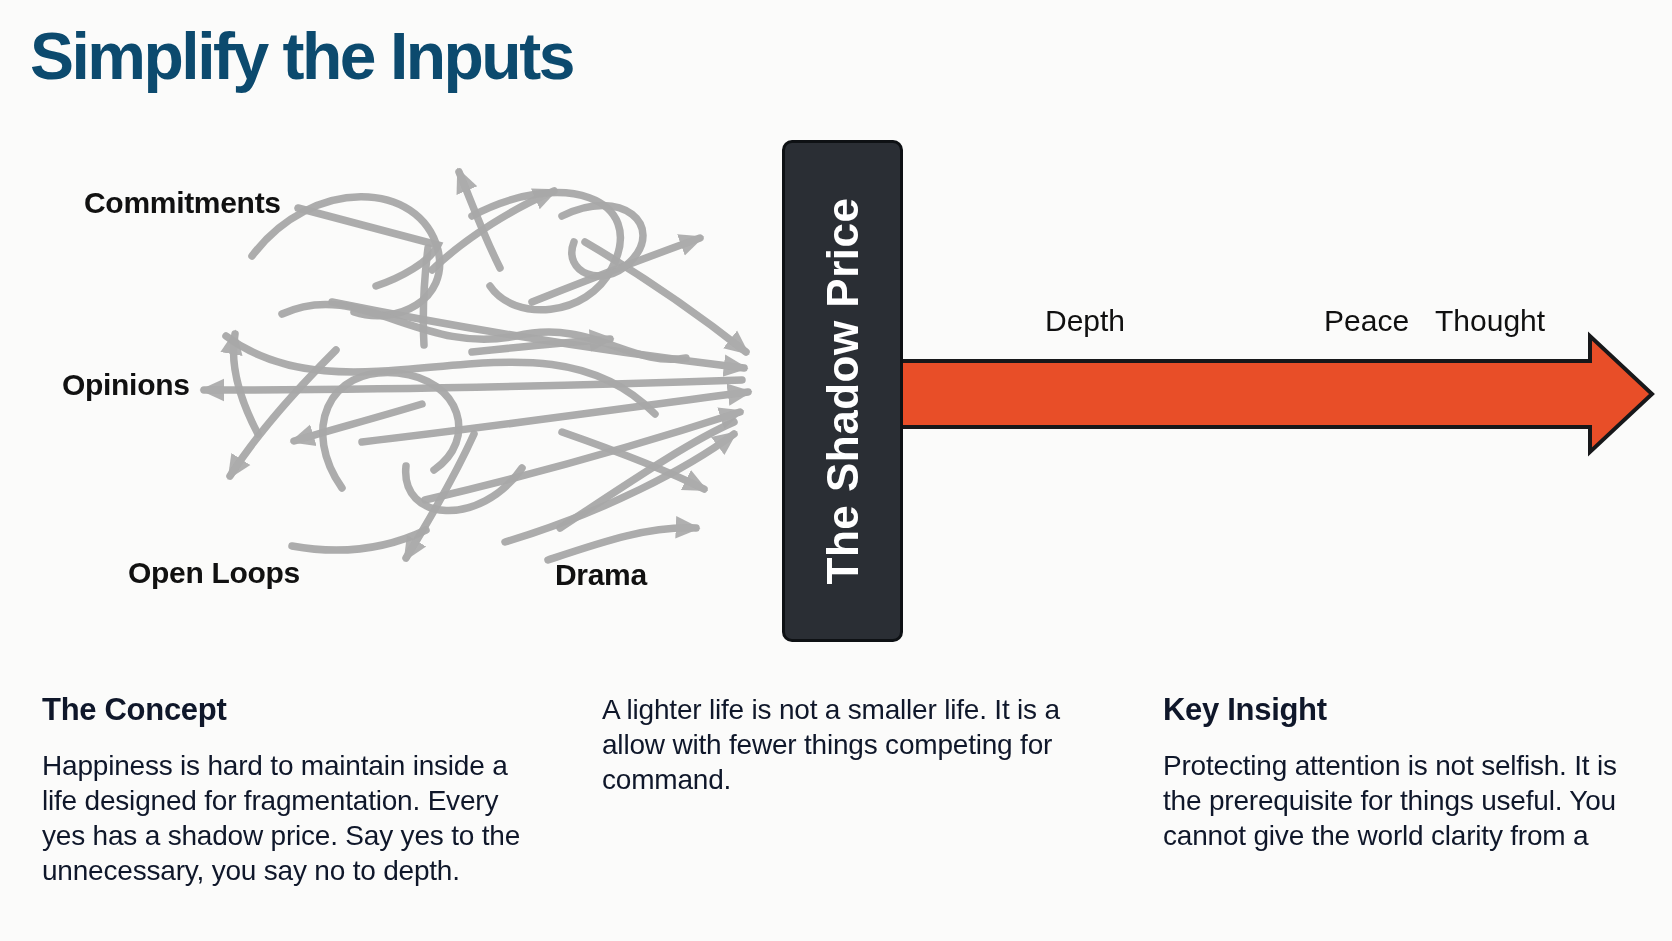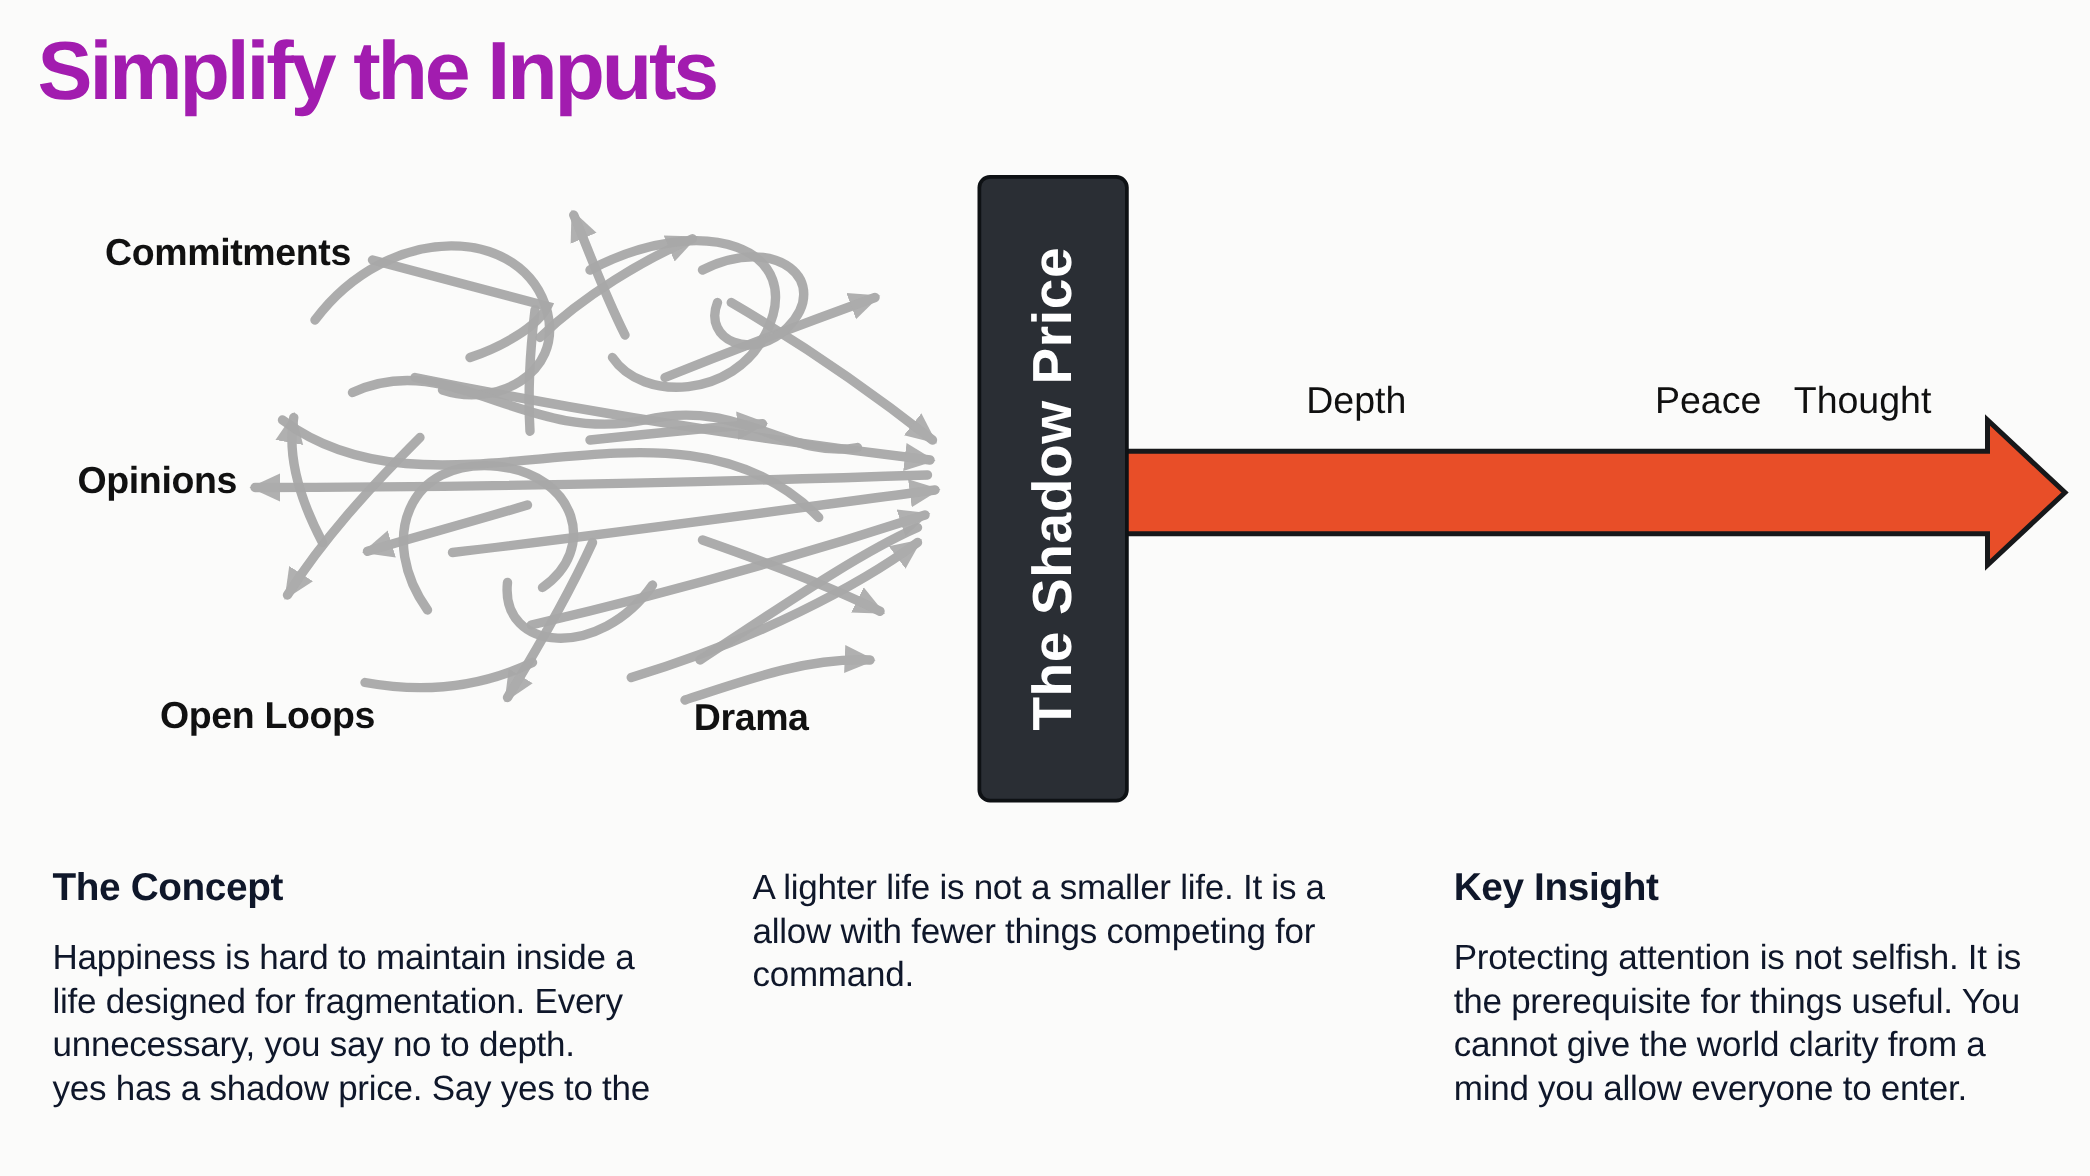--- a/index.html
+++ b/index.html
@@ -6,21 +6,21 @@
   .canvas{
     position:relative;
     width:1672px;height:941px;
     background:#fbfbfa;
     font-family:"Liberation Sans", sans-serif;
     overflow:hidden;
   }
   .page-title{
     position:absolute;left:30px;top:22px;
     font-size:66px;font-weight:bold;letter-spacing:-2.5px;
-    color:#a21caf;margin:0;line-height:1.05;
+    color:#0c4a6e;margin:0;line-height:1.05;
   }
   .tangle-svg{position:absolute;left:0;top:0;z-index:1;}
   .tangle-svg path{fill:none;stroke:var(--gray,#a8a8a8);stroke-width:7.5;stroke-linecap:round;opacity:.95;}
   .node-label{
     position:absolute;z-index:2;
     font-size:30px;font-weight:bold;color:#111;
     letter-spacing:-0.3px;white-space:nowrap;
   }
   .barrier{
     position:absolute;left:782px;top:140px;width:121px;height:502px;
@@ -108,36 +108,35 @@
 
   <div class="flow-label" style="left:1045px">Depth</div>
   <div class="flow-label" style="left:1324px">Peace</div>
   <div class="flow-label" style="left:1435px">Thought</div>
 
   <div class="section" style="left:42px">
     <h2>The Concept</h2>
     <div class="body">
       <div>Happiness is hard to maintain inside a</div>
       <div>life designed for fragmentation. Every</div>
+      <div>yes has a shadow price. Say yes to the</div>
       <div>unnecessary, you say no to depth.</div>
-      <div>yes has a shadow price. Say yes to the</div>
     </div>
   </div>
 
   <div class="section" style="left:602px">
     <div class="body">
       <div>A lighter life is not a smaller life. It is a</div>
       <div>allow with fewer things competing for</div>
       <div>command.</div>
     </div>
   </div>
 
   <div class="section" style="left:1163px">
     <h2>Key Insight</h2>
     <div class="body">
       <div>Protecting attention is not selfish. It is</div>
       <div>the prerequisite for things useful. You</div>
       <div>cannot give the world clarity from a</div>
-      <div>mind you allow everyone to enter.</div>
     </div>
   </div>
 
 </div>
 
 </body></html>

